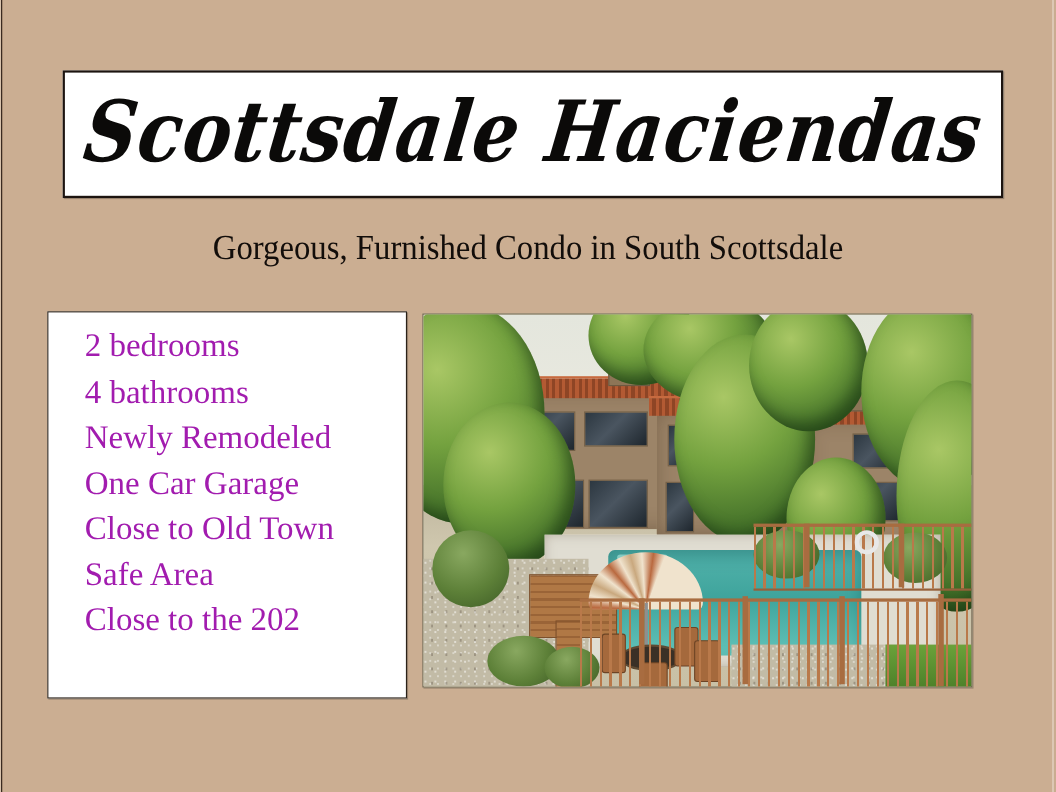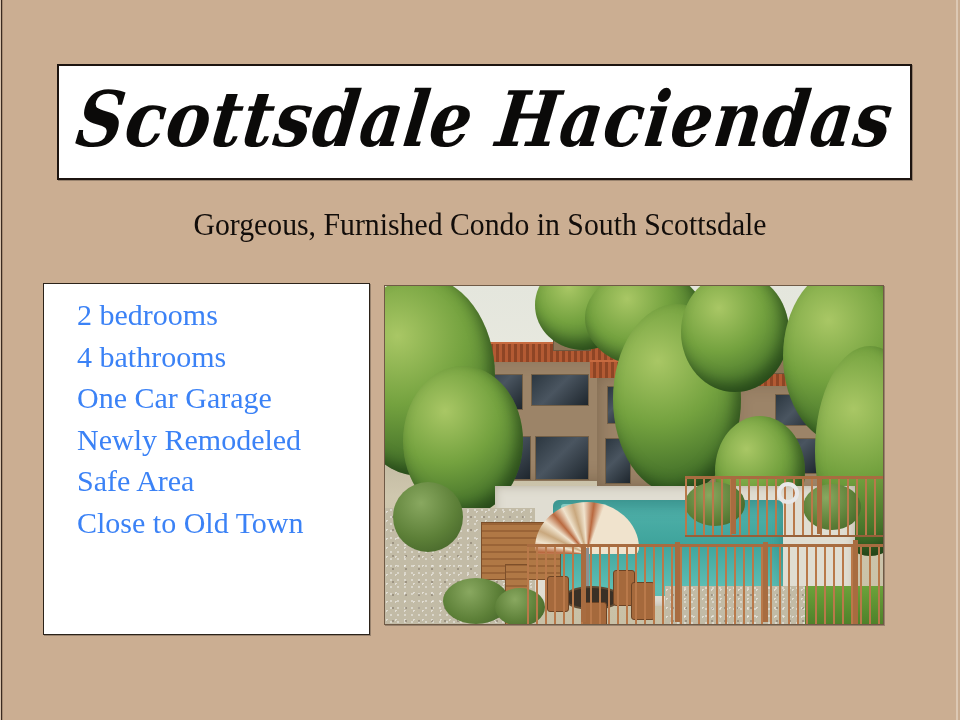--- a/index.html
+++ b/index.html
@@ -98,21 +98,21 @@
     background: #ffffff;
     border: 1px solid #2b2219;
     box-sizing: border-box;
     box-shadow: 1px 1px 0 rgba(0,0,0,0.25);
     padding: 10px 0 0 33px;
   }
   .feature-line {
     font-family: "Liberation Serif", serif;
     font-size: 30px;
     line-height: 41.5px;
-    color: #3b82f6;
+    color: #a21caf;
     white-space: nowrap;
   }
 
   
   .photo {
     position: absolute;
     left: 384px;
     top: 285px;
     width: 500px;
     height: 340px;
@@ -271,24 +271,25 @@
 
   <div class="title-box">
     <div class="title-text">Scottsdale Haciendas</div>
   </div>
 
   <div class="subtitle">Gorgeous, Furnished Condo in South Scottsdale</div>
 
   <div class="features-box">
     <div class="feature-line">2 bedrooms</div>
     <div class="feature-line">4 bathrooms</div>
+    <div class="feature-line">Newly Remodeled</div>
     <div class="feature-line">One Car Garage</div>
-    <div class="feature-line">Newly Remodeled</div>
+    <div class="feature-line">Close to Old Town</div>
     <div class="feature-line">Safe Area</div>
-    <div class="feature-line">Close to Old Town</div>
+    <div class="feature-line">Close to the 202</div>
   </div>
 
   <div class="photo" title="Condo complex exterior with tile roofs, mature trees and a fenced community swimming pool with striped umbrella and patio furniture">
     <div class="photo-scene">
 
       <div class="sky"></div>
       <div class="ground"></div>
 
       <div class="bldg" style="left:70px;  top:70px;  width:180px; height:125px;"></div>
       <div class="roof" style="left:60px;  top:56px;  width:195px; height:18px;"></div>

